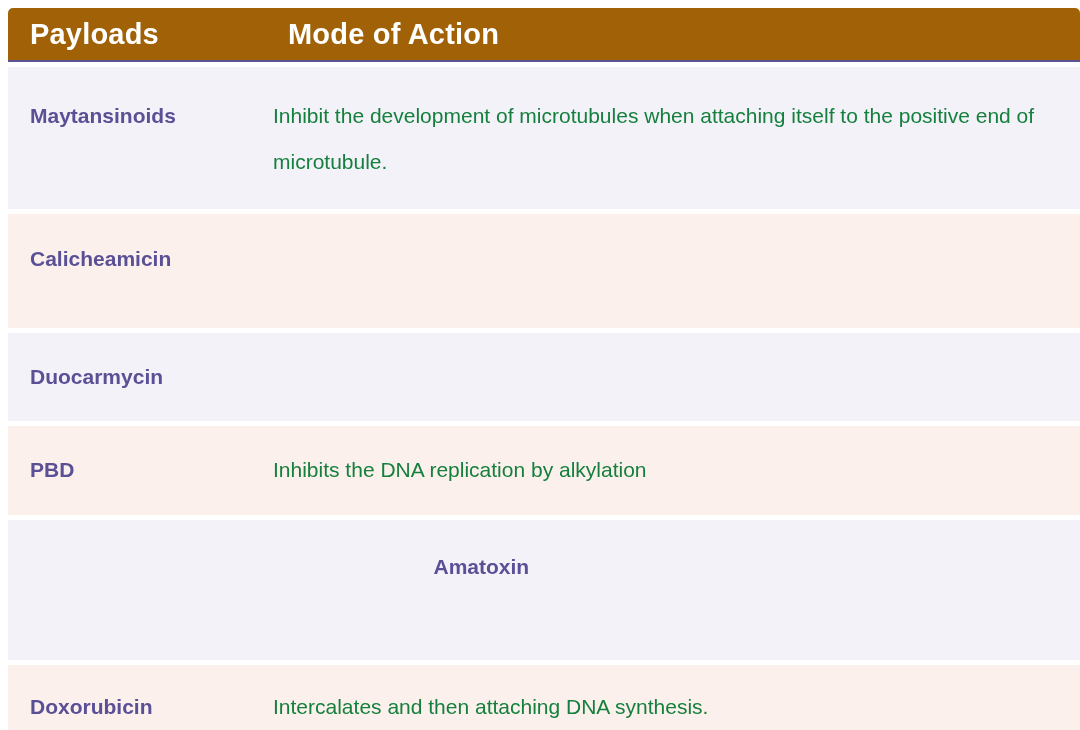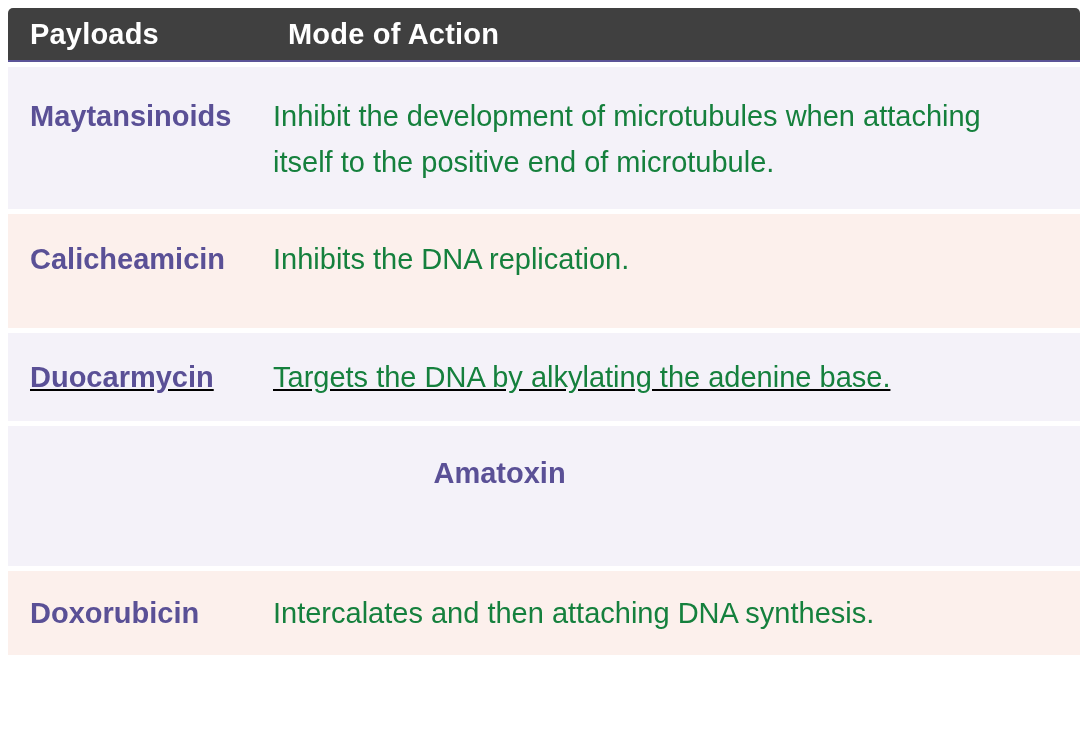--- a/index.html
+++ b/index.html
@@ -19,62 +19,62 @@
   .payload-table {
     position: absolute;
     left: 8px;
     top: 8px;
     width: 1072px;
   }
   .header-row {
     display: flex;
     align-items: center;
     height: 54px;
-    background: #404040;
+    background: #a16207;
     border-radius: 5px 5px 0 0;
     border-bottom: 2px solid #5b5497;
     margin-bottom: 5px;
     color: #ffffff;
   }
   .header-cell {
     font-size: 29px;
     font-weight: bold;
     letter-spacing: 0.2px;
   }
   .header-cell.col-payload {
     width: 265px;
     padding-left: 22px;
     flex-shrink: 0;
   }
   .header-cell.col-mode { flex: 1; margin-left: 15px; }
   .row {
     display: flex;
     align-items: baseline;
     margin-bottom: 5px;
-    font-size: 29px;
+    font-size: 21px;
     line-height: 46px;
   }
   .row.lavender { background: #f4f2f9; }
   .row.pink { background: #fcf0ec; }
   .cell-payload {
     width: 265px;
     padding-left: 22px;
     flex-shrink: 0;
     font-weight: bold;
     color: #5a5096;
   }
   .cell-mode {
     flex: 1;
     padding-right: 40px;
     color: #15803d;
   }
   
   .row-1 { height: 142px; padding-top: 26px; }
   .row-2 { height: 114px;  padding-top: 22px; }
-  .row-3 { height: 88px;  padding-top: 21px; text-decoration: underline; }
+  .row-3 { height: 88px;  padding-top: 21px; }
   .row-4 { height: 89px;  padding-top: 21px; }
   .row-5 { height: 140px; padding-top: 24px; justify-content: center; }
   .row-6 { height: 84px;  padding-top: 19px; margin-bottom: 16px; }
 </style>
 </head>
 <body>
 
 <div class="page">
   <div class="payload-table">
 
@@ -83,28 +83,30 @@
       <div class="header-cell col-mode">Mode of Action</div>
     </div>
 
     <div class="row row-1 lavender">
       <div class="cell-payload">Maytansinoids</div>
       <div class="cell-mode">Inhibit the development of microtubules when attaching itself to the positive end of microtubule.</div>
     </div>
 
     <div class="row row-2 pink">
       <div class="cell-payload">Calicheamicin</div>
-      <div class="cell-mode">Inhibits the DNA replication.</div>
     </div>
 
     <div class="row row-3 lavender">
       <div class="cell-payload">Duocarmycin</div>
-      <div class="cell-mode">Targets the DNA by alkylating the adenine base.</div>
     </div>
 
+    <div class="row row-4 pink">
+      <div class="cell-payload">PBD</div>
+      <div class="cell-mode">Inhibits the DNA replication by alkylation</div>
+    </div>
 
     <div class="row row-5 lavender">
       <div class="cell-payload">Amatoxin</div>
     </div>
 
     <div class="row row-6 pink">
       <div class="cell-payload">Doxorubicin</div>
       <div class="cell-mode">Intercalates and then attaching DNA synthesis.</div>
     </div>
 

